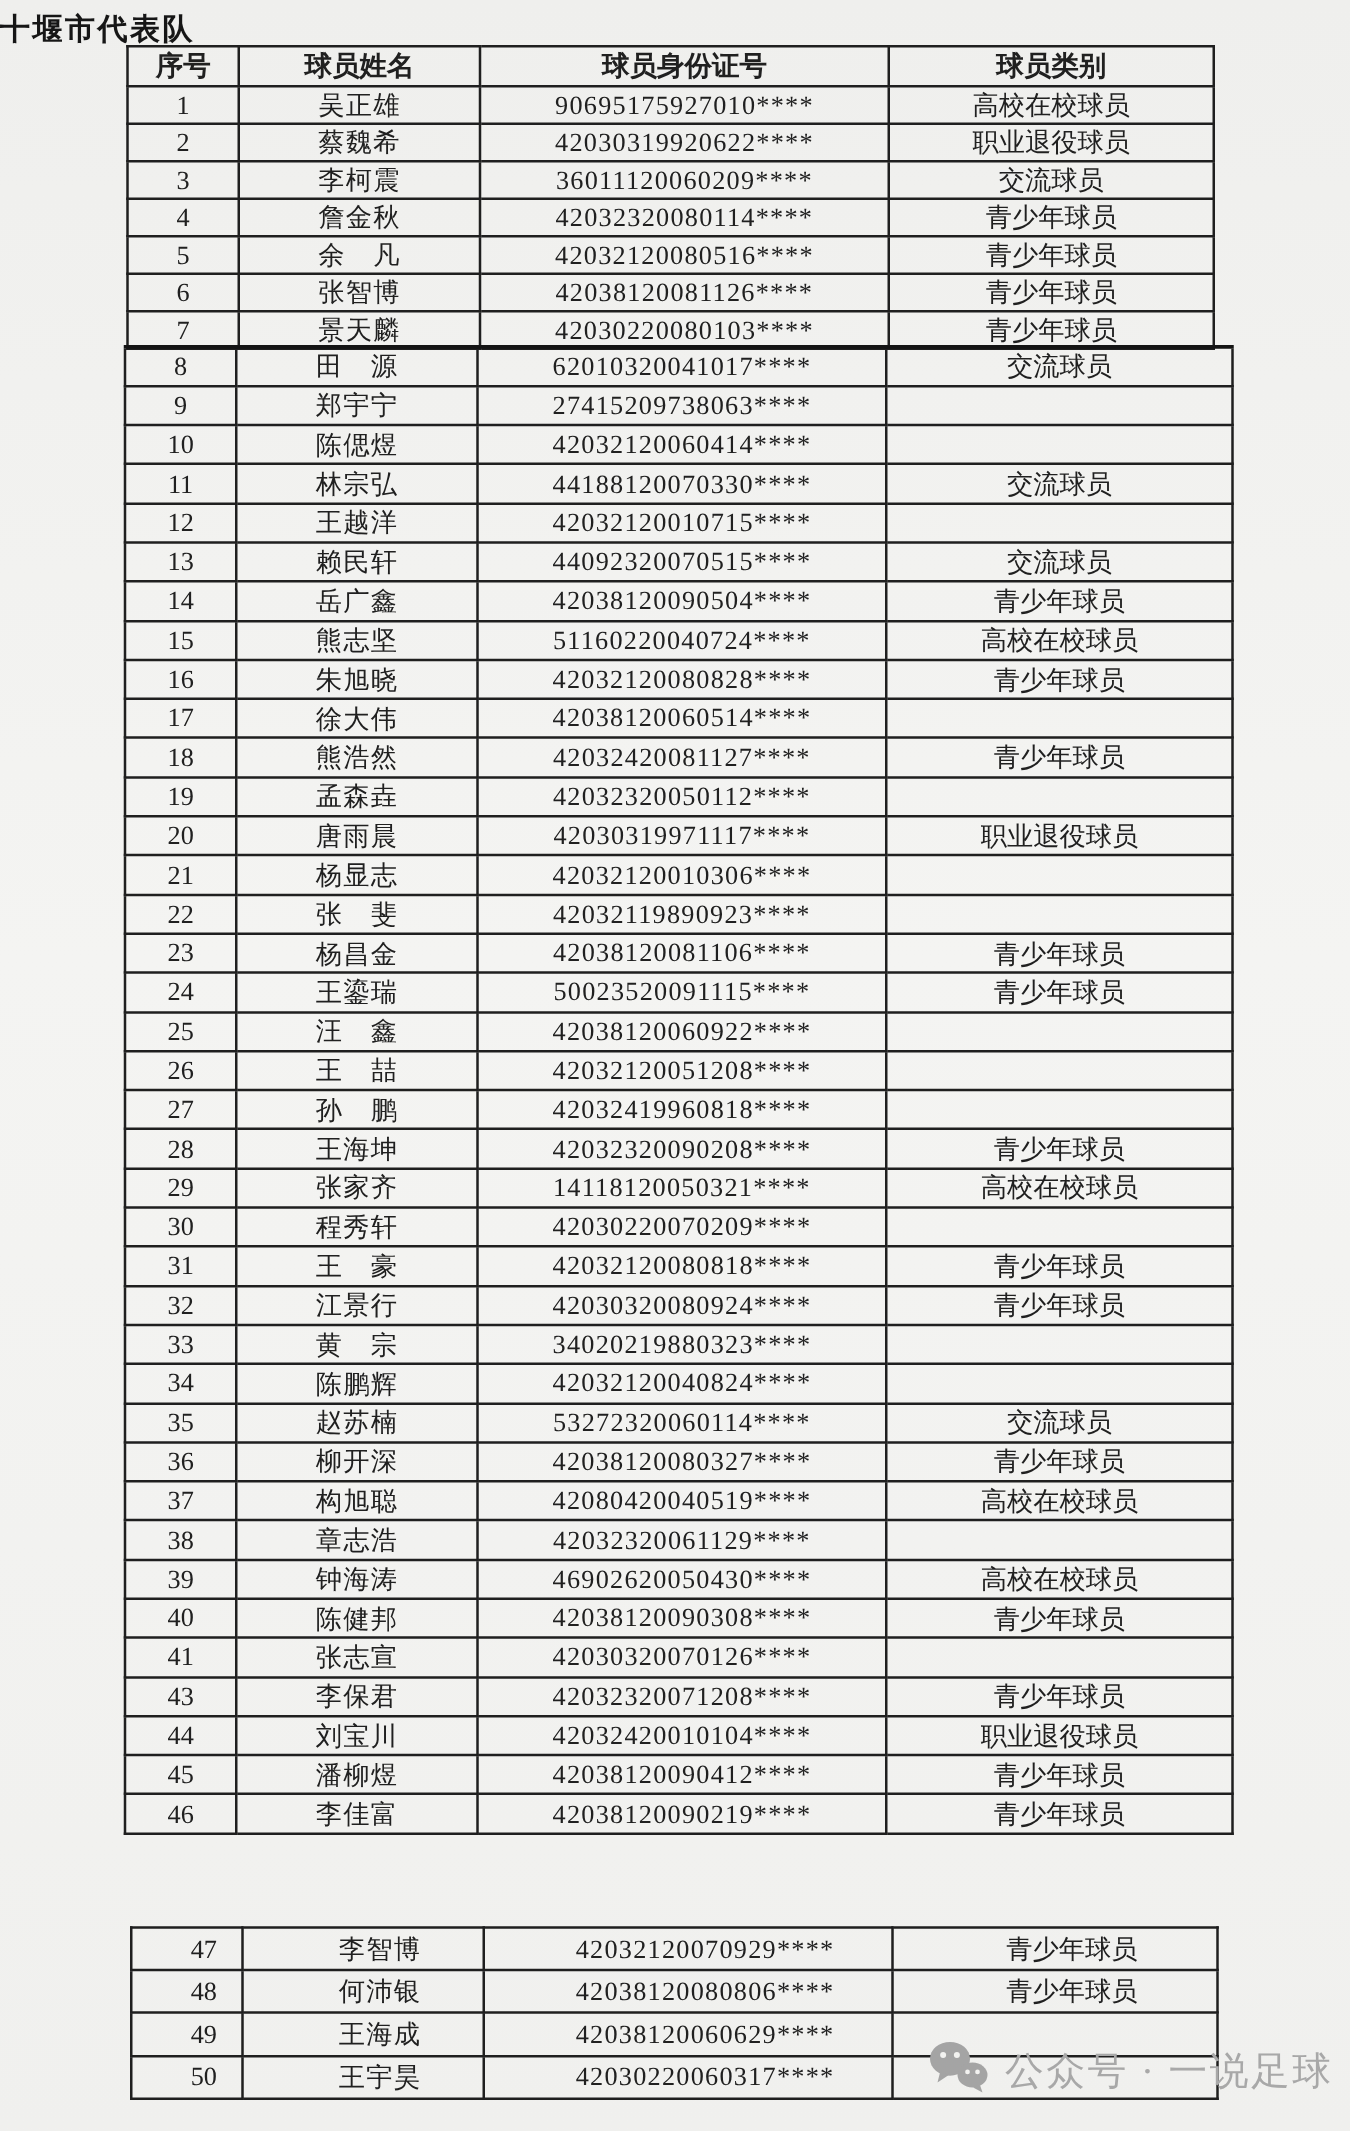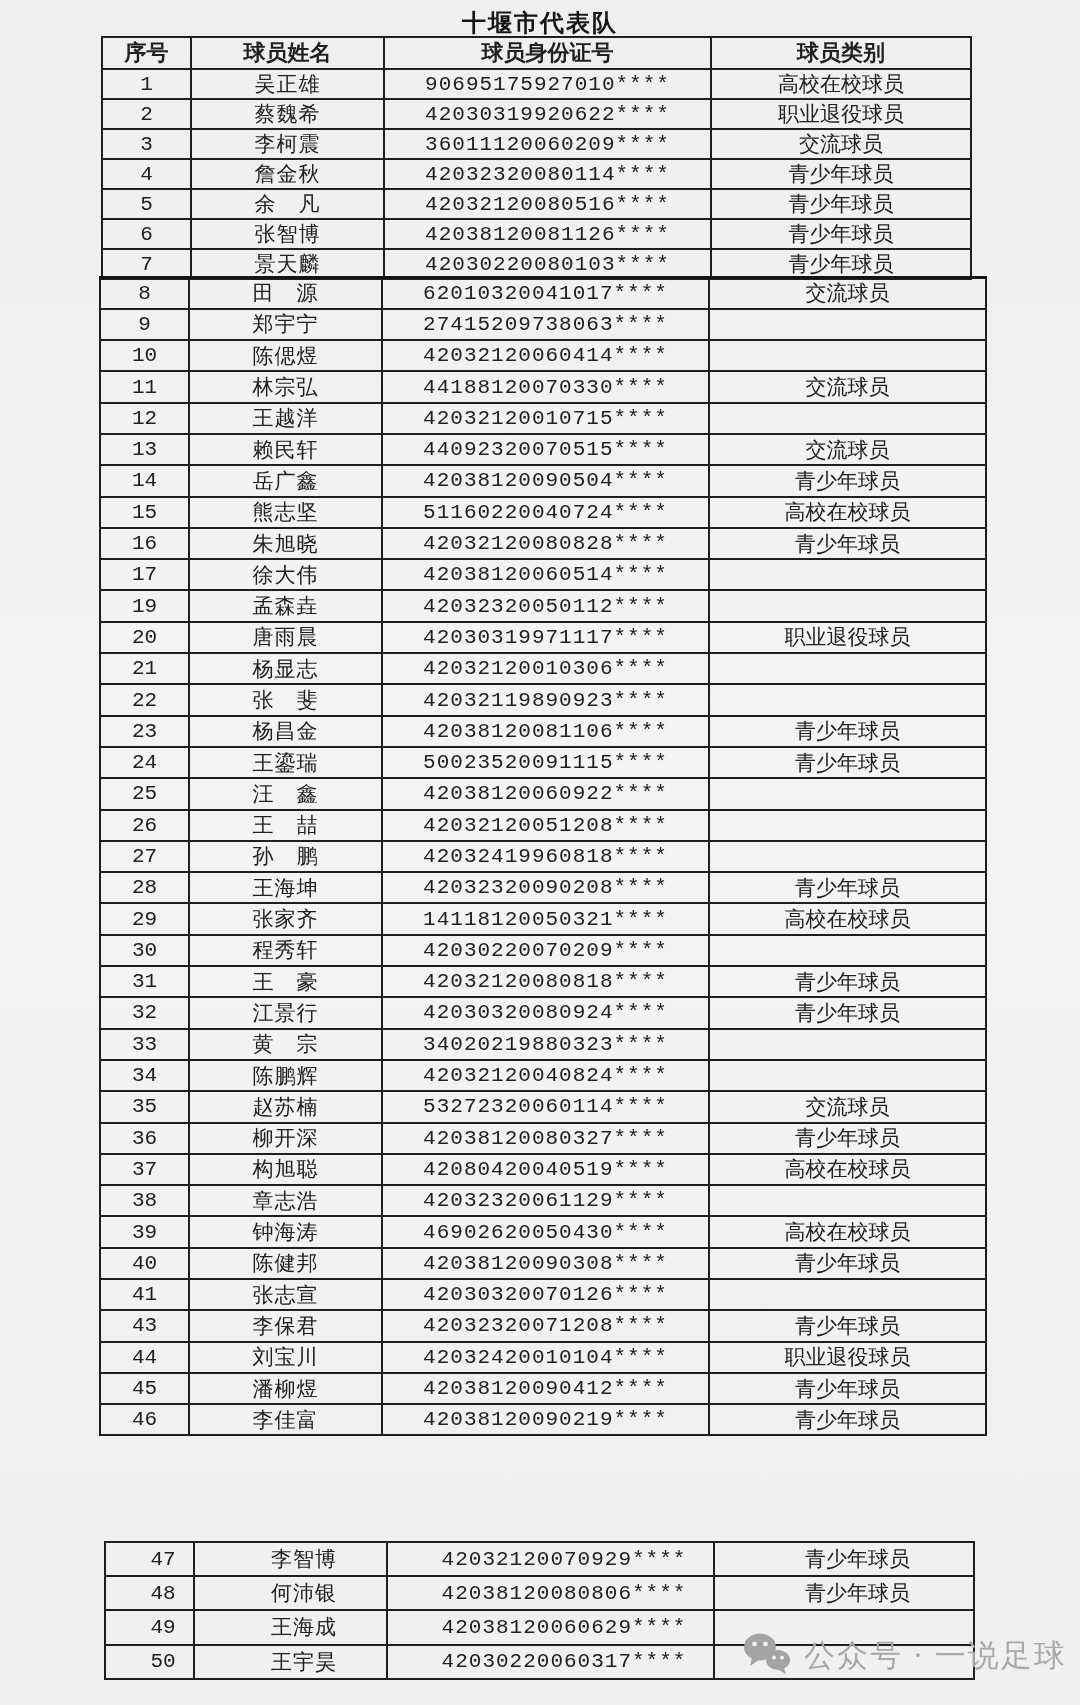--- a/index.html
+++ b/index.html
@@ -11,32 +11,30 @@
     position: relative;
     overflow: hidden;
   }
   .page {
     position: absolute; inset: 0;
     background: linear-gradient(180deg, #efefed 0%, #f4f4f2 45%, #f0f0ee 100%);
   }
   .doc-title {
     position: absolute;
     top: 7px; left: 0; width: 100%;
-    text-align: center;
     font-size: 24px;
     font-weight: bold;
     letter-spacing: 2px;
     color: #161616;
   }
   table.tbl {
     border-collapse: collapse;
     table-layout: fixed;
     position: absolute;
     background: transparent;
-    font-family: Liberation Mono, monospace;
   }
   .tbl th, .tbl td {
     border: 2px solid #1f1f1f;
     text-align: center;
     vertical-align: middle;
     white-space: nowrap;
     overflow: hidden;
     font-size: 21px;
     color: #202020;
   }
@@ -210,20 +208,26 @@
           <td class="cell-id">42032120080828****</td>
           <td class="cell-category">青少年球员</td>
         </tr>
         <tr>
           <td class="cell-no">17</td>
           <td class="cell-name">徐大伟</td>
           <td class="cell-id">42038120060514****</td>
           <td class="cell-category"></td>
         </tr>
         <tr>
+          <td class="cell-no">18</td>
+          <td class="cell-name">熊浩然</td>
+          <td class="cell-id">42032420081127****</td>
+          <td class="cell-category">青少年球员</td>
+        </tr>
+        <tr>
           <td class="cell-no">19</td>
           <td class="cell-name">孟森垚</td>
           <td class="cell-id">42032320050112****</td>
           <td class="cell-category"></td>
         </tr>
         <tr>
           <td class="cell-no">20</td>
           <td class="cell-name">唐雨晨</td>
           <td class="cell-id">42030319971117****</td>
           <td class="cell-category">职业退役球员</td>

